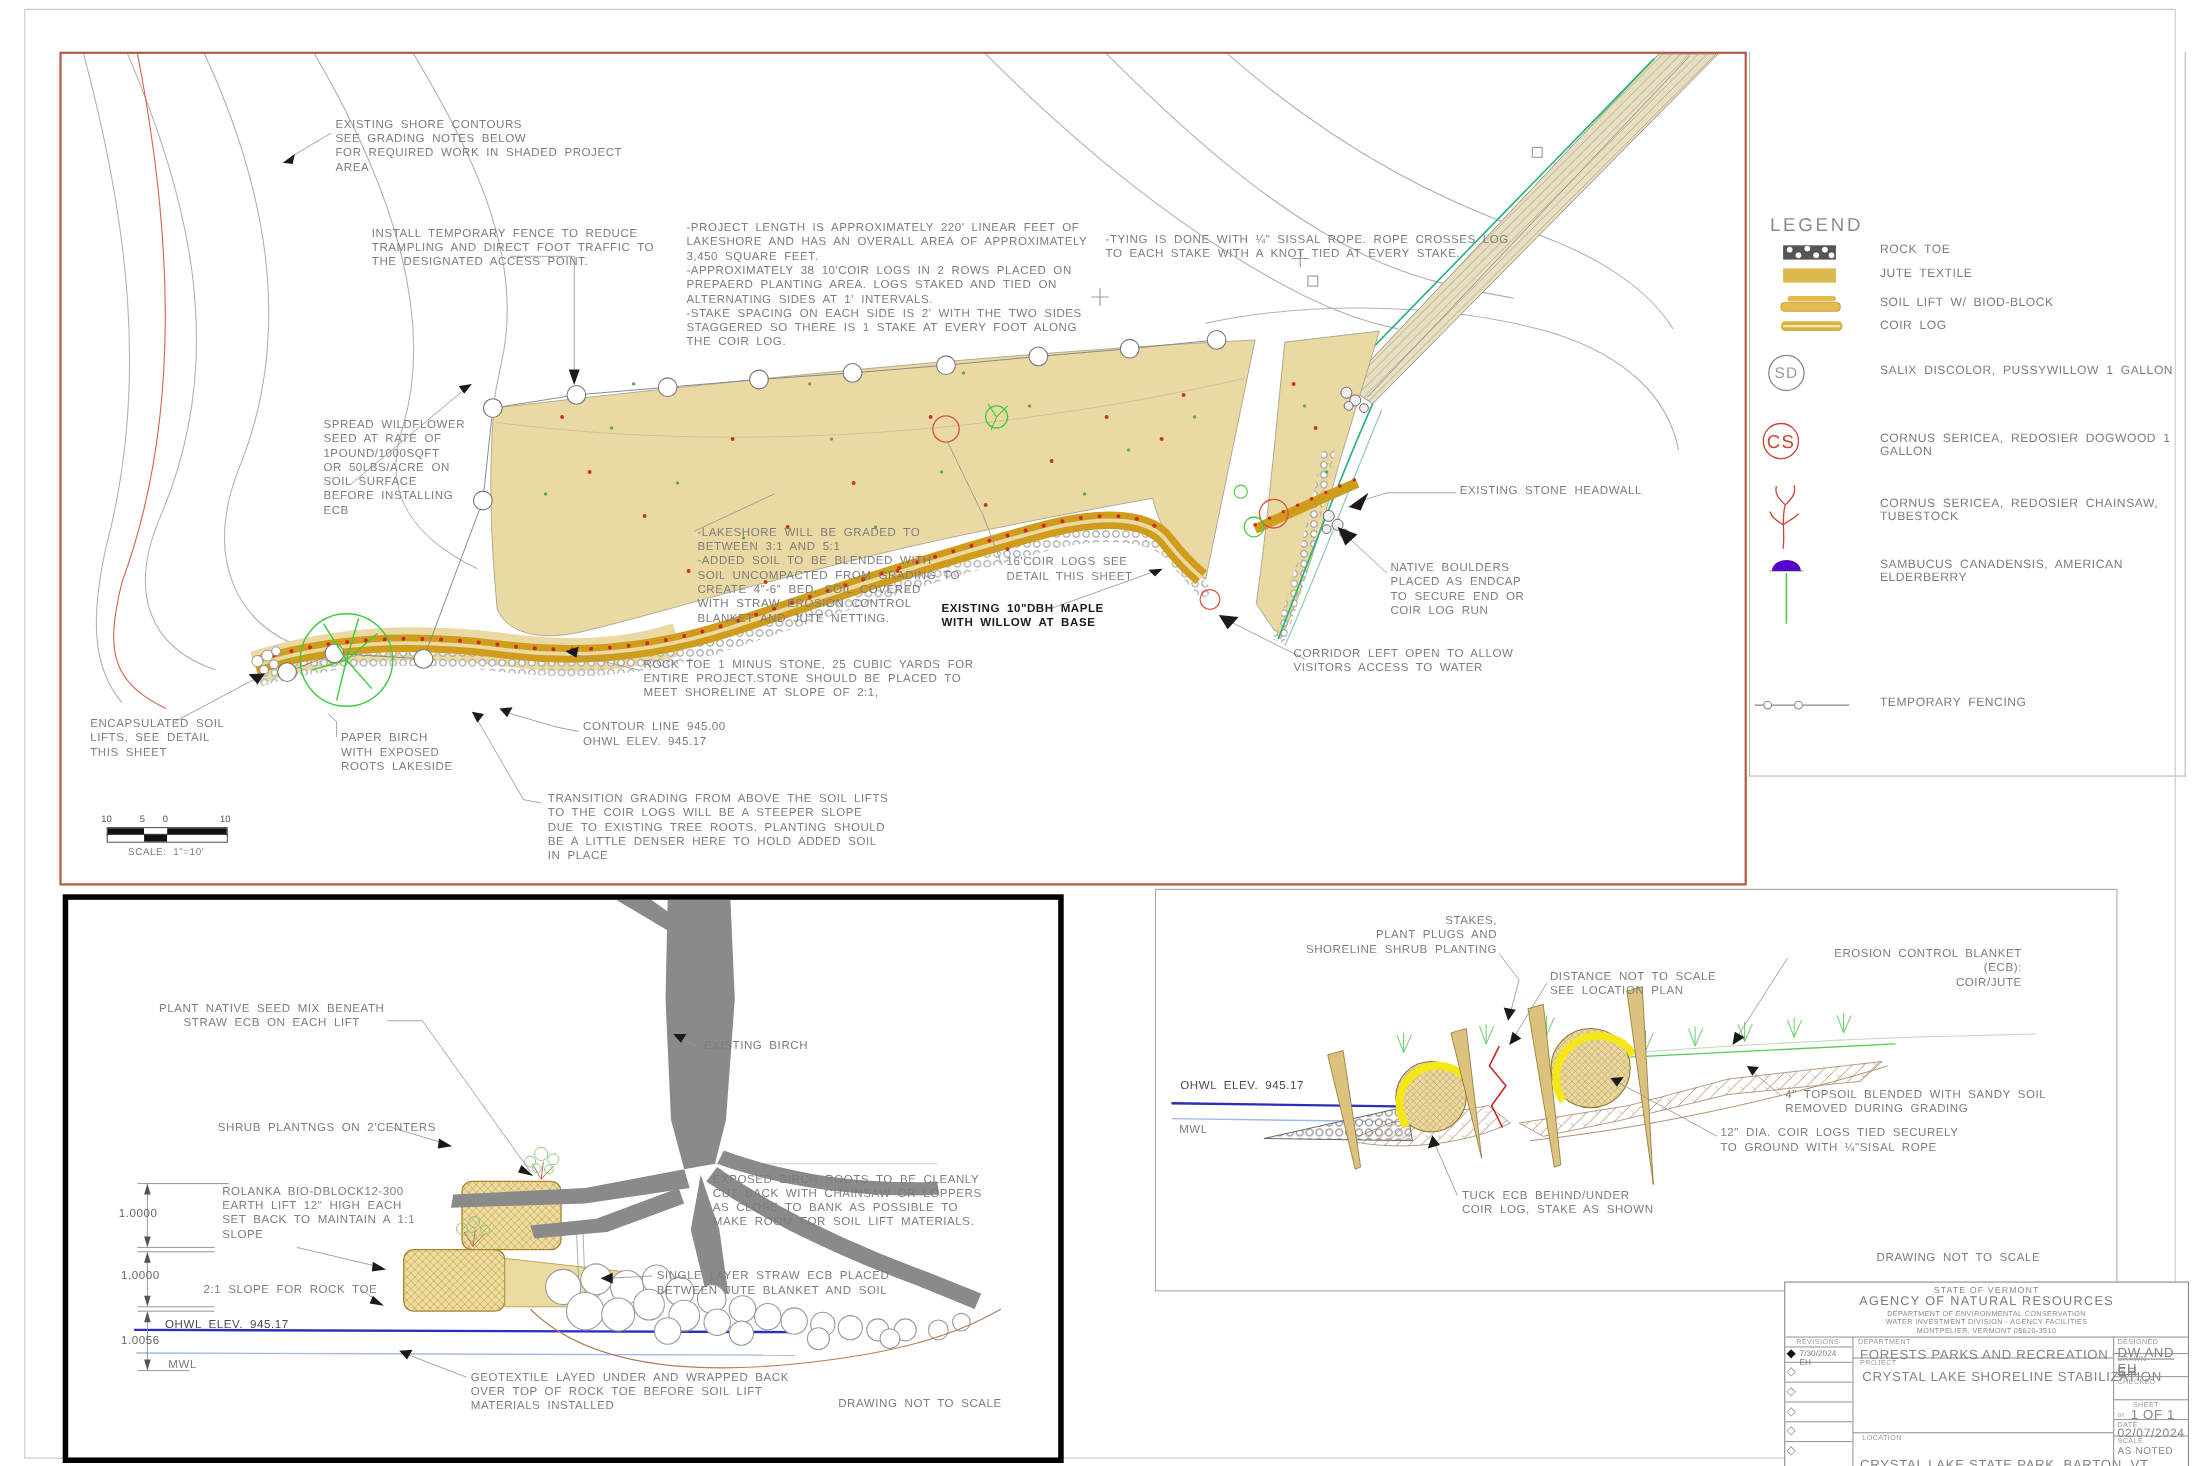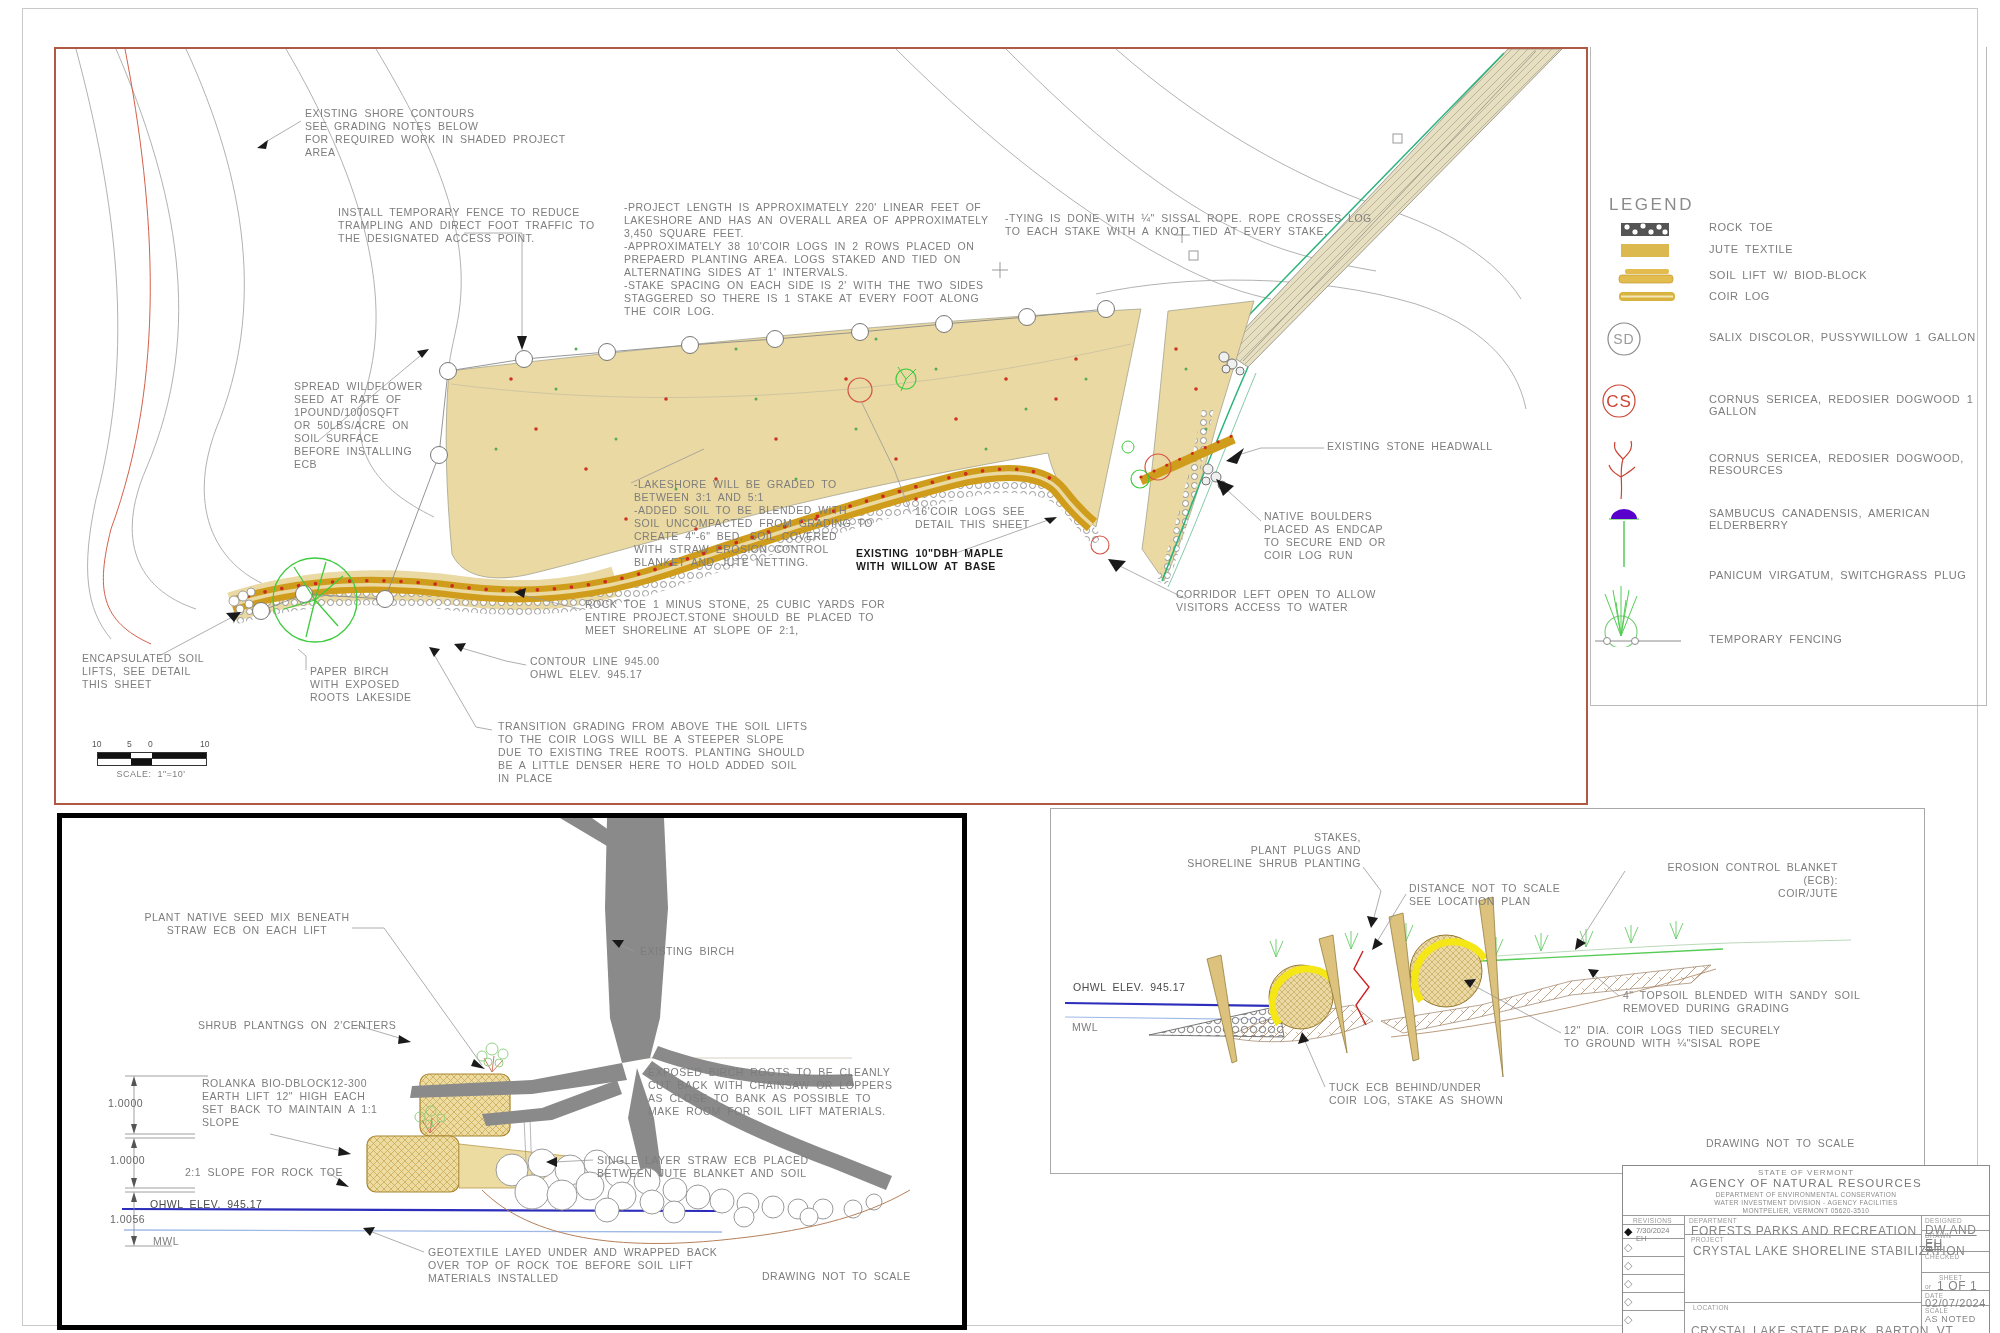--- a/index.html
+++ b/index.html
@@ -372,39 +372,32 @@
       <circle cx="28" cy="22" r="16" fill="none" stroke="#cc4433" stroke-width="1.2"></circle>
       <text x="28" y="28" text-anchor="middle" font-size="17" letter-spacing="1" fill="#cc4433" font-family="Liberation Sans, sans-serif">CS</text>
     </svg>
     <div class="lg-label">CORNUS SERICEA, REDOSIER DOGWOOD 1 GALLON</div>
   </div>
 
   <div class="lg-item" style="top:405px;">
     <svg class="lg-sym" viewBox="0 0 110 60" style="top:-20px;height:70px;">
       <path d="M30,62 C32,45 28,35 32,22 M32,22 C26,16 22,12 24,5 M32,22 C38,16 42,12 40,4 M30,40 C24,36 20,34 18,28 M30,40 C36,36 40,34 44,30" fill="none" stroke="#cc4433" stroke-width="1.2"></path>
     </svg>
-    <div class="lg-label">CORNUS SERICEA, REDOSIER DOGWOOD, RESOURCES</div>
+    <div class="lg-label">CORNUS SERICEA, REDOSIER CHAINSAW, TUBESTOCK</div>
   </div>
 
   <div class="lg-item" style="top:460px;">
     <svg class="lg-sym" viewBox="0 0 110 60" style="top:-16px;height:76px;">
       <line x1="33" y1="22" x2="33" y2="70" stroke="#55cc55" stroke-width="1.5"></line>
       <line x1="18" y1="20" x2="48" y2="20" stroke="#55cc55" stroke-width="1.2"></line>
       <path d="M20,20 A13,10 0 0 1 46,20 Z" fill="#5a00cc"></path>
     </svg>
     <div class="lg-label">SAMBUCUS CANADENSIS, AMERICAN ELDERBERRY</div>
   </div>
 
-  <div class="lg-item" style="top:522px;">
-    <svg class="lg-sym" viewBox="0 0 110 60" style="top:-12px;height:90px;">
-      <circle cx="30" cy="60" r="16" fill="none" stroke="#77cc77" stroke-width="1.1"></circle>
-      <path d="M30,64 L14,22 M30,64 L22,18 M30,64 L30,14 M30,64 L38,18 M30,64 L46,24 M30,64 L25,30 M30,64 L35,28" fill="none" stroke="#55cc55" stroke-width="1"></path>
-    </svg>
-    <div class="lg-label">PANICUM VIRGATUM, SWITCHGRASS PLUG</div>
-  </div>
 
   <div class="lg-item" style="top:586px;">
     <svg class="lg-sym" viewBox="0 0 110 60">
       <line x1="4" y1="22" x2="90" y2="22" stroke="#8a8a8a" stroke-width="1"></line>
       <circle cx="16" cy="22" r="3.5" fill="#fff" stroke="#8a8a8a"></circle>
       <circle cx="44" cy="22" r="3.5" fill="#fff" stroke="#8a8a8a"></circle>
     </svg>
     <div class="lg-label">TEMPORARY FENCING</div>
   </div>
 </div>

